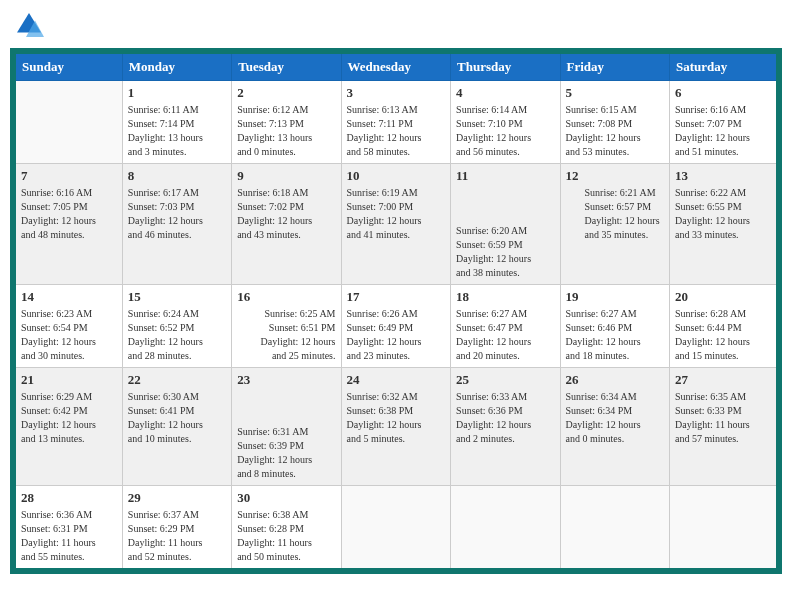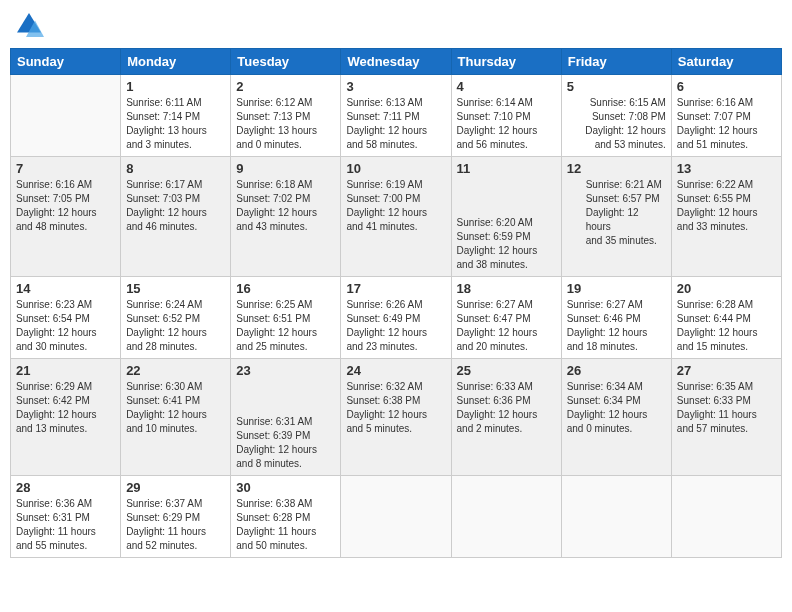--- a/index.html
+++ b/index.html
@@ -42,21 +42,22 @@
       font-weight: bold;
       color: #333;
     }
     .location {
       font-size: 14px;
       color: #555;
     }
     .calendar {
       width: 100%;
       border-collapse: collapse;
-      border: 1px solid #0f766e;
+      border: 6px solid #0f766e;
+      font-family: Liberation Serif, serif;
     }
     .calendar th {
       background-color: #1a6fc4;
       color: #fff;
       font-size: 13px;
       font-weight: bold;
       padding: 5px 6px;
       text-align: left;
       border: 1px solid #1565b0;
     }
@@ -146,21 +147,21 @@
         </td>
         <td>
           <span class="day-num">4</span>
           <div class="day-info" style="white-space: pre-line;">Sunrise: 6:14 AM
 Sunset: 7:10 PM
 Daylight: 12 hours
 and 56 minutes.</div>
         </td>
         <td>
           <span class="day-num">5</span>
-          <div class="day-info" style="white-space: pre-line; text-align: right;">Sunrise: 6:15 AM
+          <div class="day-info" style="white-space: pre-line;">Sunrise: 6:15 AM
 Sunset: 7:08 PM
 Daylight: 12 hours
 and 53 minutes.</div>
         </td>
         <td>
           <span class="day-num">6</span>
           <div class="day-info" style="white-space: pre-line;">Sunrise: 6:16 AM
 Sunset: 7:07 PM
 Daylight: 12 hours
 and 51 minutes.</div>
@@ -227,21 +228,21 @@
         </td>
         <td>
           <span class="day-num">15</span>
           <div class="day-info" style="white-space: pre-line;">Sunrise: 6:24 AM
 Sunset: 6:52 PM
 Daylight: 12 hours
 and 28 minutes.</div>
         </td>
         <td>
           <span class="day-num">16</span>
-          <div class="day-info" style="white-space: pre-line;">Sunrise: 6:25 AM
+          <div class="day-info" style="white-space: pre-line; text-align: right;">Sunrise: 6:25 AM
 Sunset: 6:51 PM
 Daylight: 12 hours
 and 25 minutes.</div>
         </td>
         <td>
           <span class="day-num">17</span>
           <div class="day-info" style="white-space: pre-line;">Sunrise: 6:26 AM
 Sunset: 6:49 PM
 Daylight: 12 hours
 and 23 minutes.</div>

